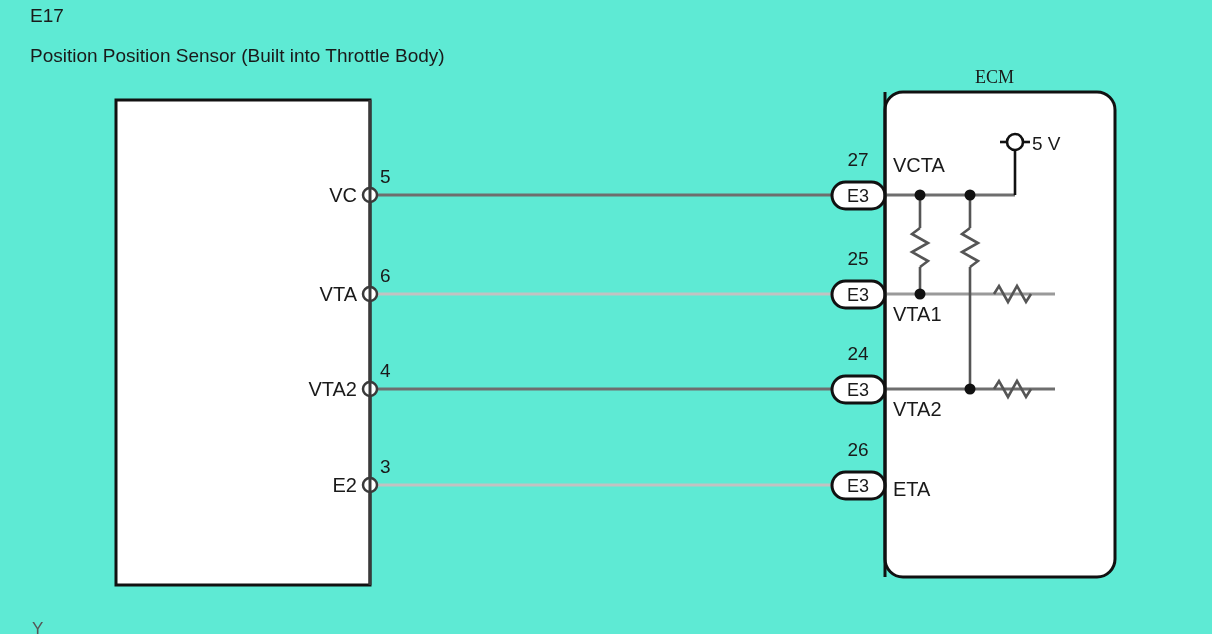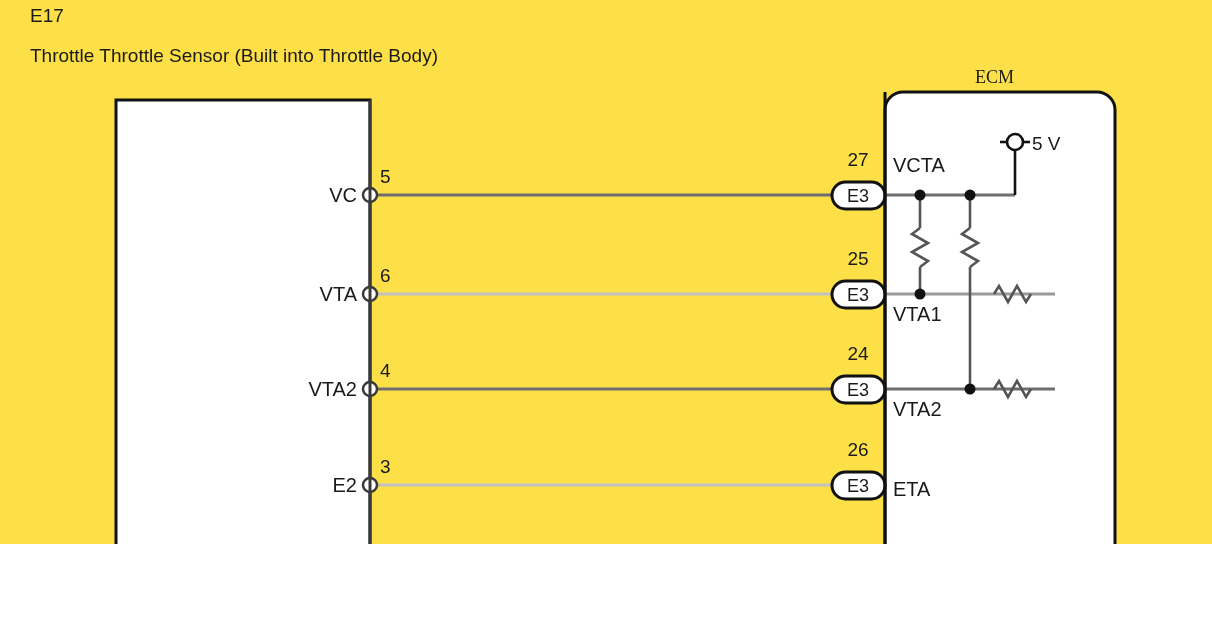--- a/index.html
+++ b/index.html
@@ -7,22 +7,22 @@
     padding: 0;
     background: #ffffff;
   }
   body {
     font-family: "Liberation Sans", sans-serif;
     color: #1a1a1a;
   }
   #page {
     position: relative;
     width: 1212px;
-    height: 544px;
-    background: #fde047;
+    height: 634px;
+    background: #5eead4;
     overflow: hidden;
   }
   .txt {
     position: absolute;
     white-space: pre;
     line-height: 1;
   }
   #title-id {
     left: 30px;
     top: 6px;
@@ -79,21 +79,21 @@
     text-anchor: start;
   }
 </style>
 </head>
 <body>
 
 <div id="page">
 
   <div class="txt" id="title-id">E17</div>
 
-  <div class="txt" id="title-main">Throttle Throttle Sensor (Built into Throttle Body)</div>
+  <div class="txt" id="title-main">Position Position Sensor (Built into Throttle Body)</div>
 
   <div class="txt" id="ecm-title">ECM</div>
 
   <div class="txt" id="bottom-artifact">Y</div>
 
   <svg id="diagram" width="1212" height="634" viewBox="0 0 1212 634">
 
     <rect x="116" y="100" width="254" height="485" fill="#ffffff" stroke="#111111" stroke-width="3"></rect>
 
     <rect x="885" y="92" width="230" height="485" rx="18" ry="18" fill="#ffffff" stroke="#111111" stroke-width="3"></rect>

